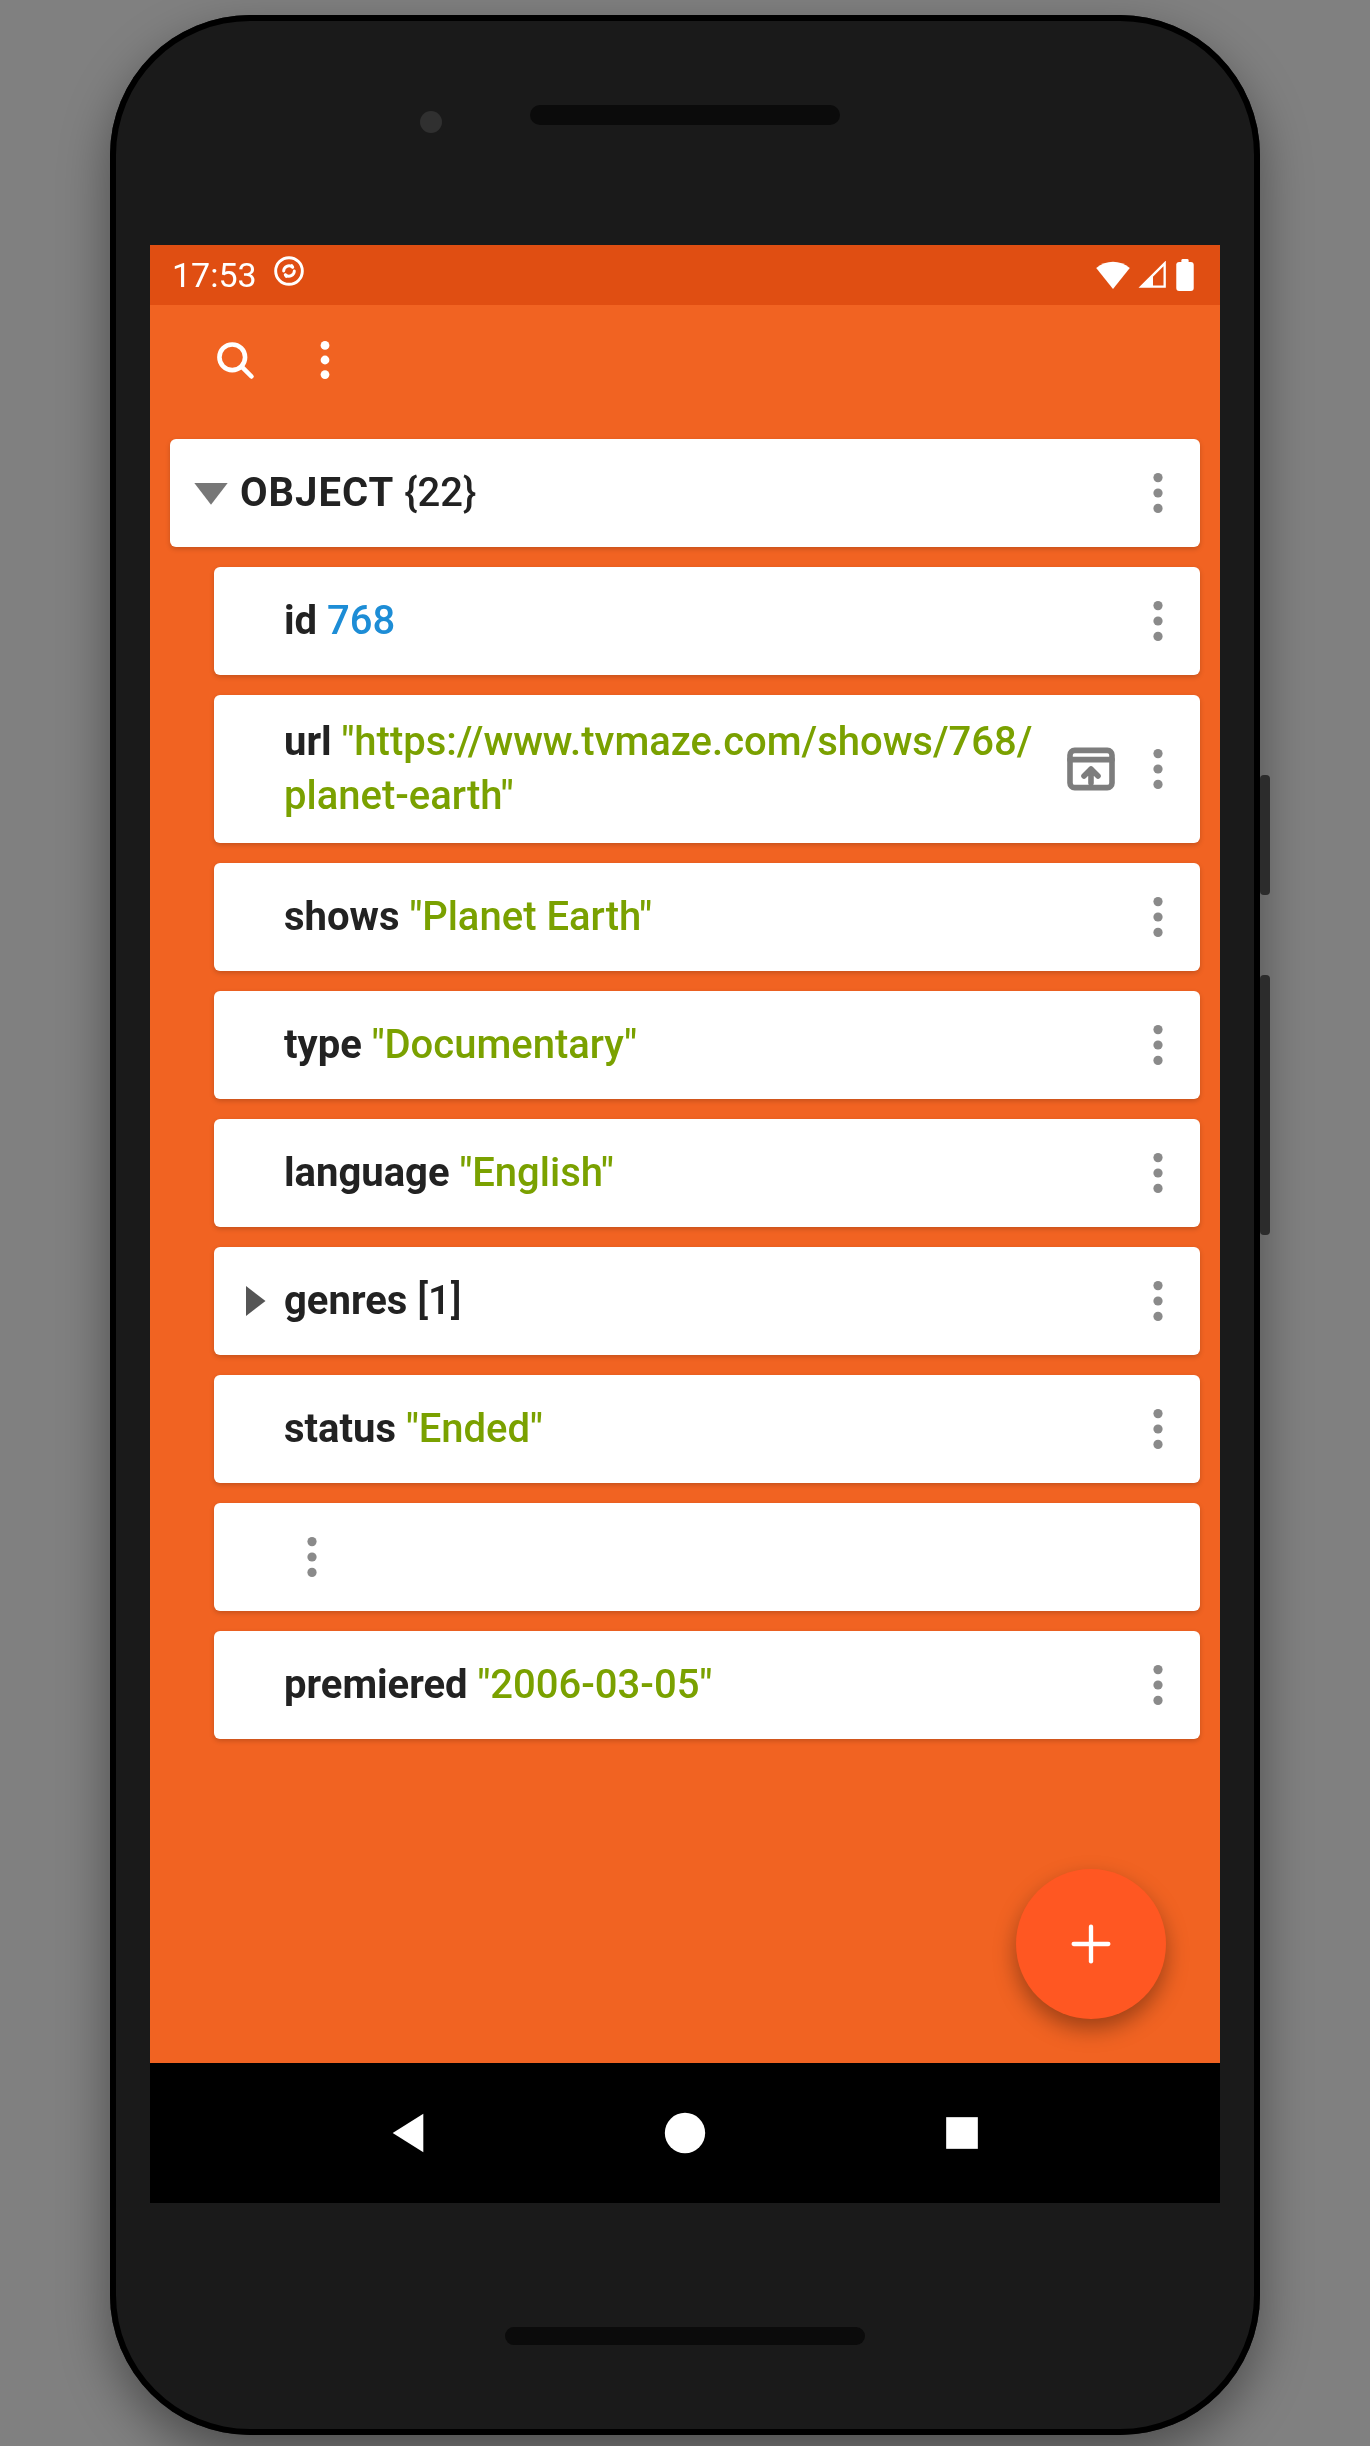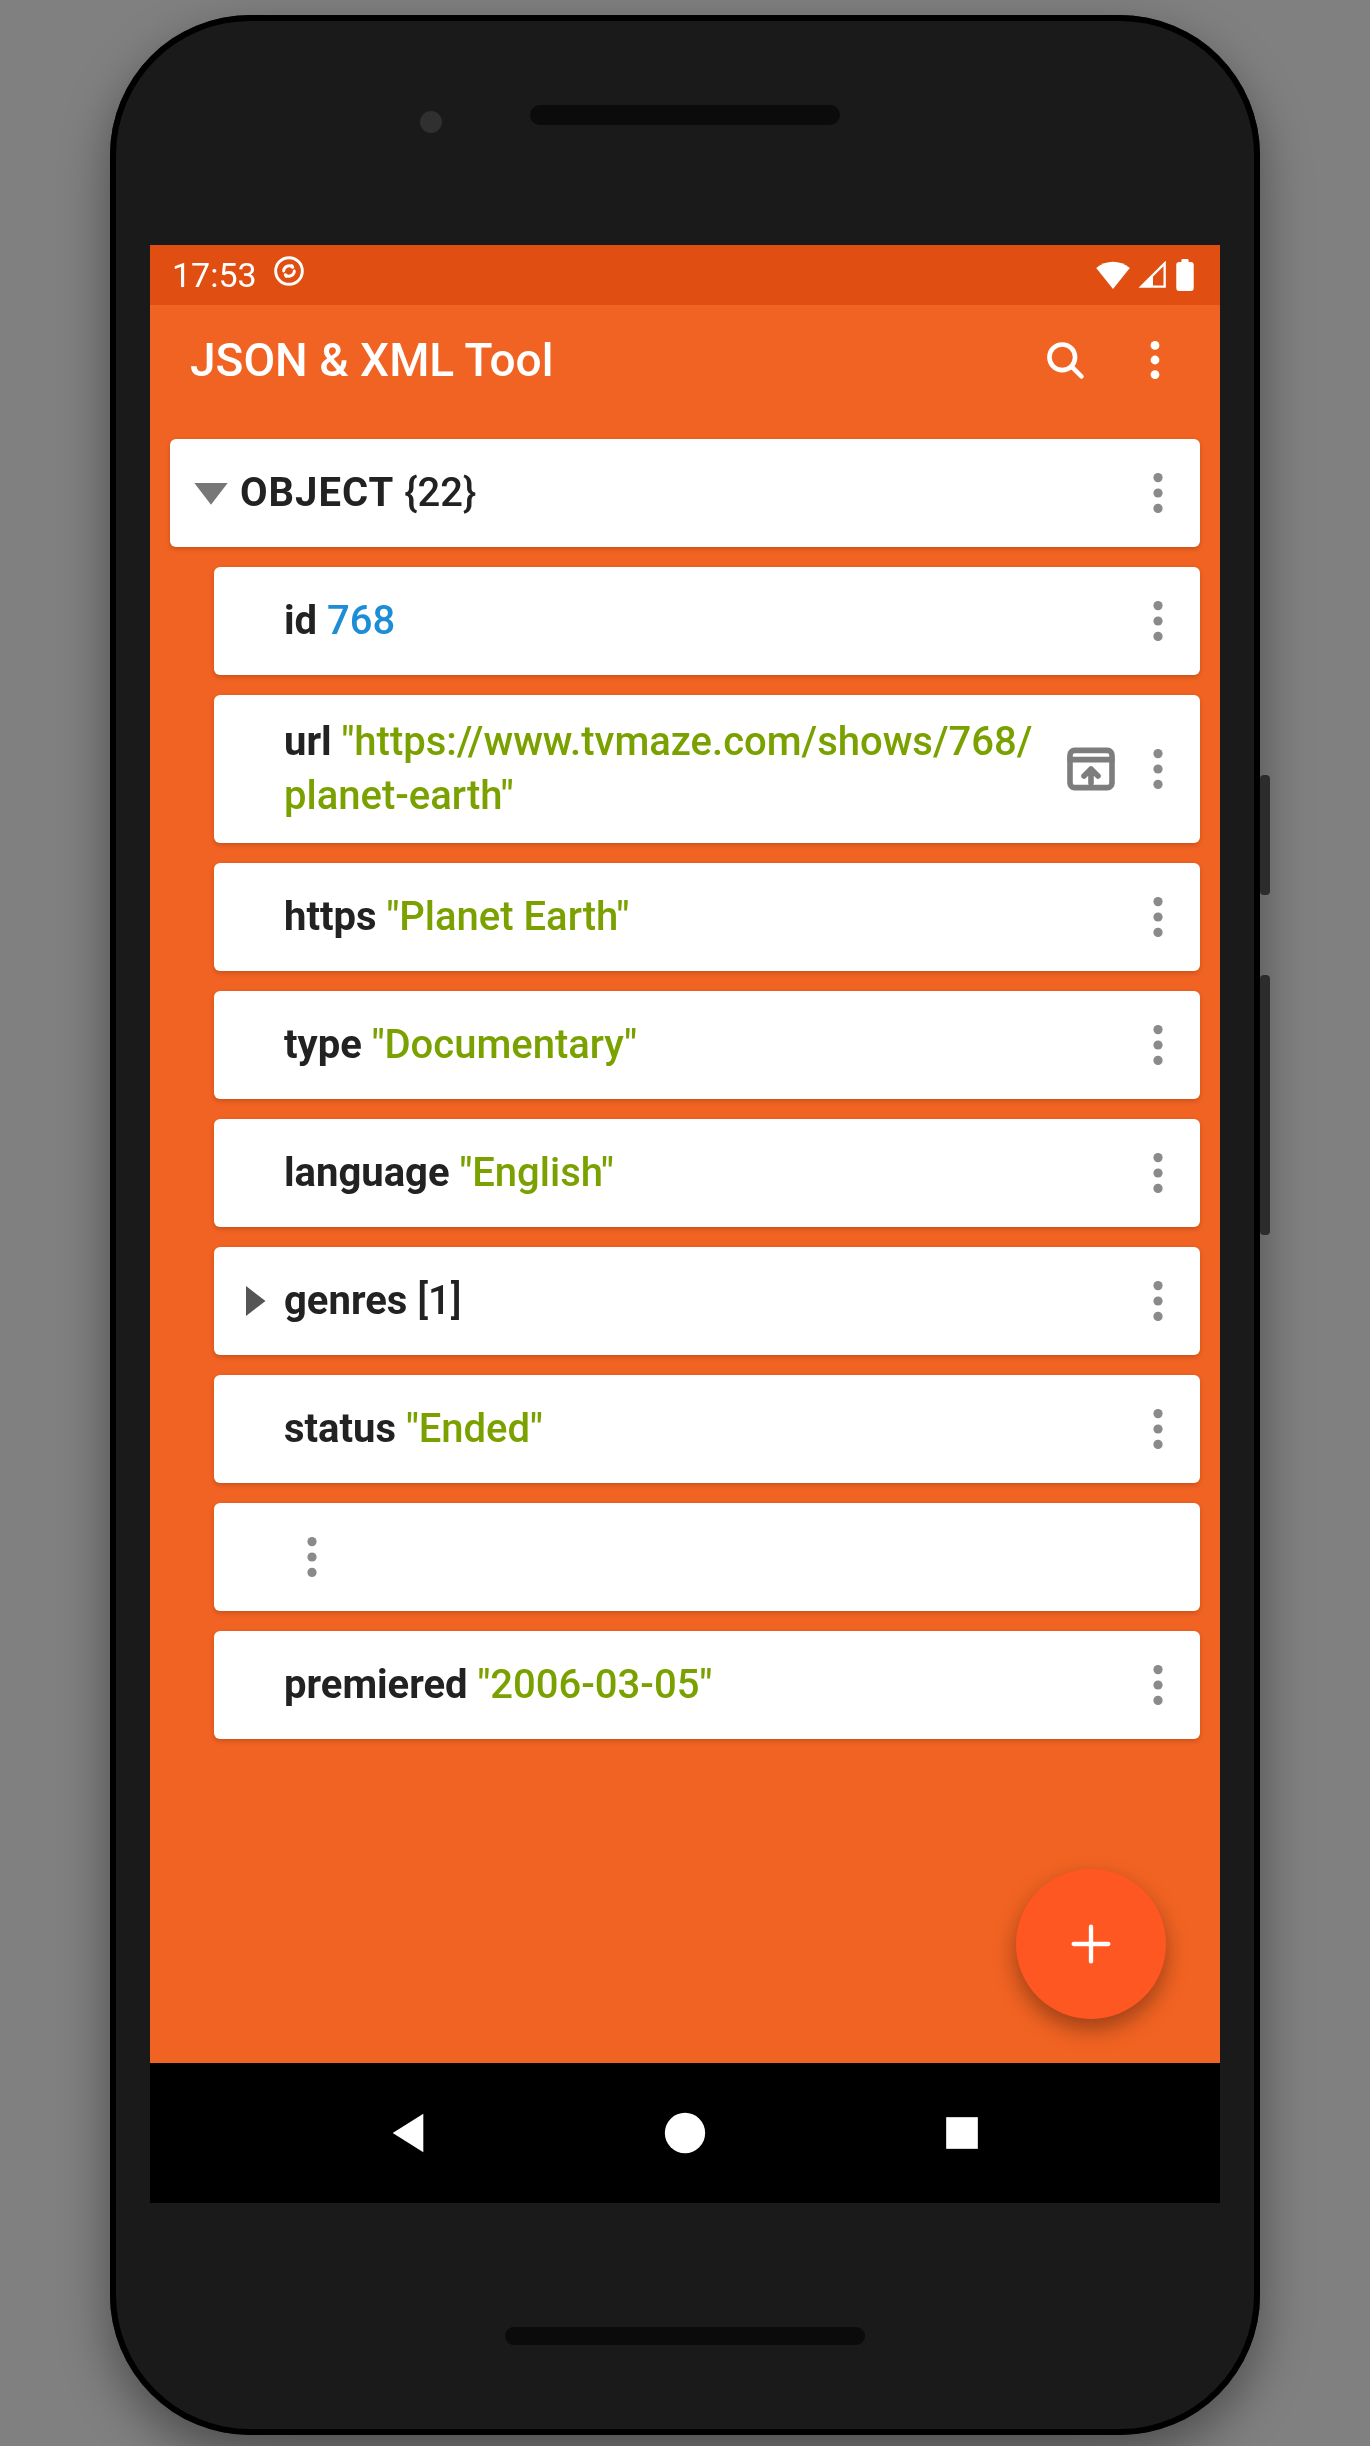--- a/index.html
+++ b/index.html
@@ -258,21 +258,20 @@
           <span>
             <svg width="18" height="32" viewBox="0 0 12 22">
                 <rect x="0" y="2" width="12" height="20" rx="2" fill="#fff"></rect>
                 <rect x="3.5" y="0" width="5" height="3" rx="1" fill="#fff"></rect>
               </svg>
           </span>
         </div>
       </div>
 
       <div class="app-bar">
-        <div class="app-title">JSON &amp; XML Tool</div>
         <div class="app-action">
           <svg width="44" height="44" viewBox="0 0 24 24" fill="none" stroke="#fff" stroke-width="2.5" stroke-linecap="round">
             <circle cx="10.5" cy="10.5" r="7"></circle>
               <line x1="21" y1="21" x2="15.5" y2="15.5"></line>
           </svg>
         </div>
         <div class="app-action">
           <svg width="10" height="38" viewBox="0 0 6 26">
             <circle cx="3" cy="3" r="3" fill="#fff"></circle>
               <circle cx="3" cy="13" r="3" fill="#fff"></circle>
@@ -335,21 +334,21 @@
                 <circle cx="3" cy="3" r="3" fill="#8a8a8a"></circle>
                 <circle cx="3" cy="13" r="3" fill="#8a8a8a"></circle>
                 <circle cx="3" cy="23" r="3" fill="#8a8a8a"></circle>
               </svg>
           </div>
         </div>
 
         <div class="card child">
           <span class="pad-no-icon"></span>
           <div class="card-text">
-            <span class="key">https</span>
+            <span class="key">shows</span>
             <span class="val-str">"Planet Earth"</span>
           </div>
           <div class="more-btn">
             <svg width="10" height="40" viewBox="0 0 6 26">
                 <circle cx="3" cy="3" r="3" fill="#8a8a8a"></circle>
                 <circle cx="3" cy="13" r="3" fill="#8a8a8a"></circle>
                 <circle cx="3" cy="23" r="3" fill="#8a8a8a"></circle>
               </svg>
           </div>
         </div>

